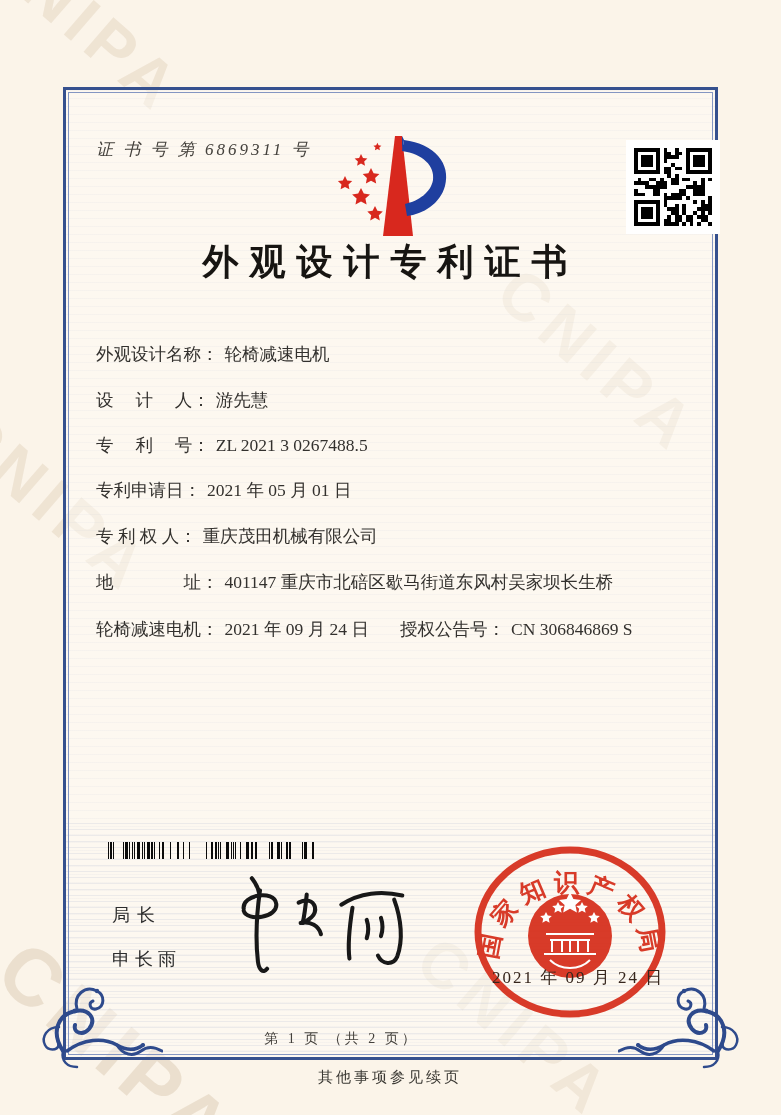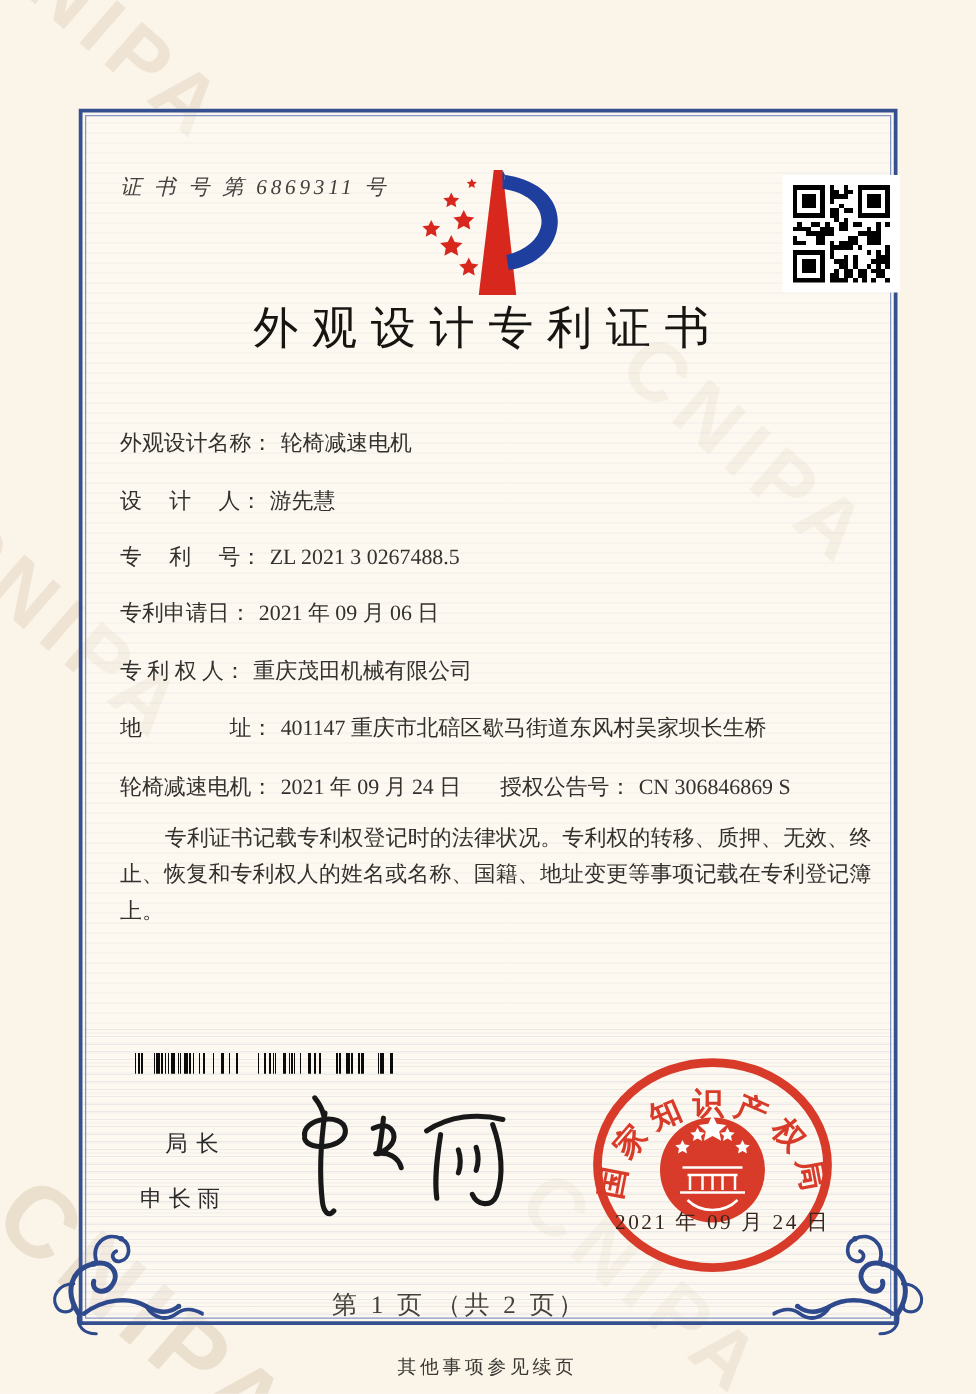--- a/index.html
+++ b/index.html
@@ -40,47 +40,47 @@
   .corner-ornament{position:absolute;width:130px;height:92px;z-index:5;}
   .co-left{left:33px;top:981px;}
   .co-right{left:618px;top:981px;transform:scaleX(-1);}
   
   .cert-no{position:absolute;left:96px;top:138px;font-size:17px;letter-spacing:3px;color:#44413c;font-style:italic;}
   .logo{position:absolute;left:331px;top:130px;width:132px;height:112px;}
   .qr-wrap{position:absolute;left:626px;top:140px;width:94px;height:94px;background:#fff;}
   .qr-wrap svg{position:absolute;left:8px;top:8px;}
   .doc-title{
     position:absolute;left:0;top:238px;width:781px;text-align:center;
-    font-size:36px;font-weight:normal;letter-spacing:11px;color:#171512;
+    font-size:36px;font-weight:bold;letter-spacing:11px;color:#171512;
   }
   
   .field{position:absolute;left:96px;font-size:17.5px;color:#33312e;white-space:nowrap;}
   .field .val{margin-left:6px;}
   .f0{top:342px}.f1{top:388px}.f2{top:433px}.f3{top:478px}.f4{top:524px}.f5{top:570px}
   .f6{top:617px}.f7{top:617px;left:400px}
   
   .paras{position:absolute;left:96px;top:656px;width:601px;font-size:17.5px;line-height:29px;
     color:#33312e;text-align:justify;}
   .paras p{margin:0;text-indent:2.05em;}
   
   .barcode{position:absolute;left:108px;top:842px;width:210px;height:17px;}
   
   .sig-title{position:absolute;left:112px;top:903px;font-size:18px;letter-spacing:7px;
-    font-family:"Liberation Sans","DejaVu Sans",sans-serif;color:#2c2c2c;margin-left:20px;}
+    font-family:"Liberation Sans","DejaVu Sans",sans-serif;color:#2c2c2c;}
   .sig-name{position:absolute;left:112px;top:936px;font-size:18px;letter-spacing:5px;
     font-family:"Liberation Sans","DejaVu Sans",sans-serif;color:#2c2c2c;margin-top:11px;}
   .sig-hand{position:absolute;left:218px;top:862px;width:210px;height:122px;}
   
   .seal{position:absolute;left:458px;top:840px;width:230px;height:190px;opacity:0.93;}
   .seal-date{position:absolute;left:492px;top:966px;font-size:17px;letter-spacing:2px;
     color:#35251c;white-space:nowrap;z-index:6;}
   
   .page-label{position:absolute;left:0;top:1030px;width:683px;text-align:center;
-    font-size:20px;letter-spacing:3px;color:#44413c;padding-left:26px;}
-  .cont-note{position:absolute;left:318px;top:1068px;font-size:15px;letter-spacing:3px;color:#3a3833;margin-top:16px;}
+    font-size:14px;letter-spacing:3px;color:#44413c;}
+  .cont-note{position:absolute;left:318px;top:1068px;font-size:15px;letter-spacing:3px;color:#3a3833;}
 </style>
 </head>
 <body>
 
 <div class="wm wm1">CNIPA</div>
 <div class="wm wm2">CNIPA</div>
 <div class="wm wm3">CNIPA</div>
 <div class="wm wm4">CNIPA</div>
 <div class="wm wm5">CNIPA</div>
 
@@ -282,28 +282,27 @@
       <rect x="1" y="15" width="5" height="5" fill="#fff"></rect>
       <rect x="2" y="16" width="3" height="3" fill="#000"></rect>
     </svg>
 </div>
 
 <div class="doc-title">外观设计专利证书</div>
 
 <div class="field f0"><span>外观设计名称：</span><span class="val">轮椅减速电机</span></div>
 <div class="field f1"><span>设　 计　 人：</span><span class="val">游先慧</span></div>
 <div class="field f2"><span>专　 利　 号：</span><span class="val">ZL 2021 3 0267488.5</span></div>
-<div class="field f3"><span>专利申请日：</span><span class="val">2021 年 09 月 06 日</span></div>
+<div class="field f3"><span>专利申请日：</span><span class="val">2021 年 05 月 01 日</span></div>
 <div class="field f4"><span>专 利 权 人：</span><span class="val">重庆茂田机械有限公司</span></div>
 <div class="field f5"><span>地　　　　址：</span><span class="val">401147 重庆市北碚区歇马街道东风村吴家坝长生桥</span></div>
 <div class="field f6"><span>轮椅减速电机：</span><span class="val">2021 年 09 月 24 日</span></div>
 <div class="field f7"><span>授权公告号：</span><span class="val">CN 306846869 S</span></div>
 
 <div class="paras">
-  <p>专利证书记载专利权登记时的法律状况。专利权的转移、质押、无效、终止、恢复和专利权人的姓名或名称、国籍、地址变更等事项记载在专利登记簿上。</p>
 </div>
 
 <svg id="bcsvg" class="barcode" viewBox="0 0 210 17" preserveAspectRatio="none" shape-rendering="crispEdges">
     <rect x="0" y="0" width="1" height="17" fill="#0a0a0a"></rect>
     <rect x="2" y="0" width="2" height="17" fill="#0a0a0a"></rect>
     <rect x="5" y="0" width="1" height="17" fill="#0a0a0a"></rect>
     <rect x="15" y="0" width="1" height="17" fill="#0a0a0a"></rect>
     <rect x="17" y="0" width="3" height="17" fill="#0a0a0a"></rect>
     <rect x="21" y="0" width="1" height="17" fill="#0a0a0a"></rect>
     <rect x="24" y="0" width="1" height="17" fill="#0a0a0a"></rect>

